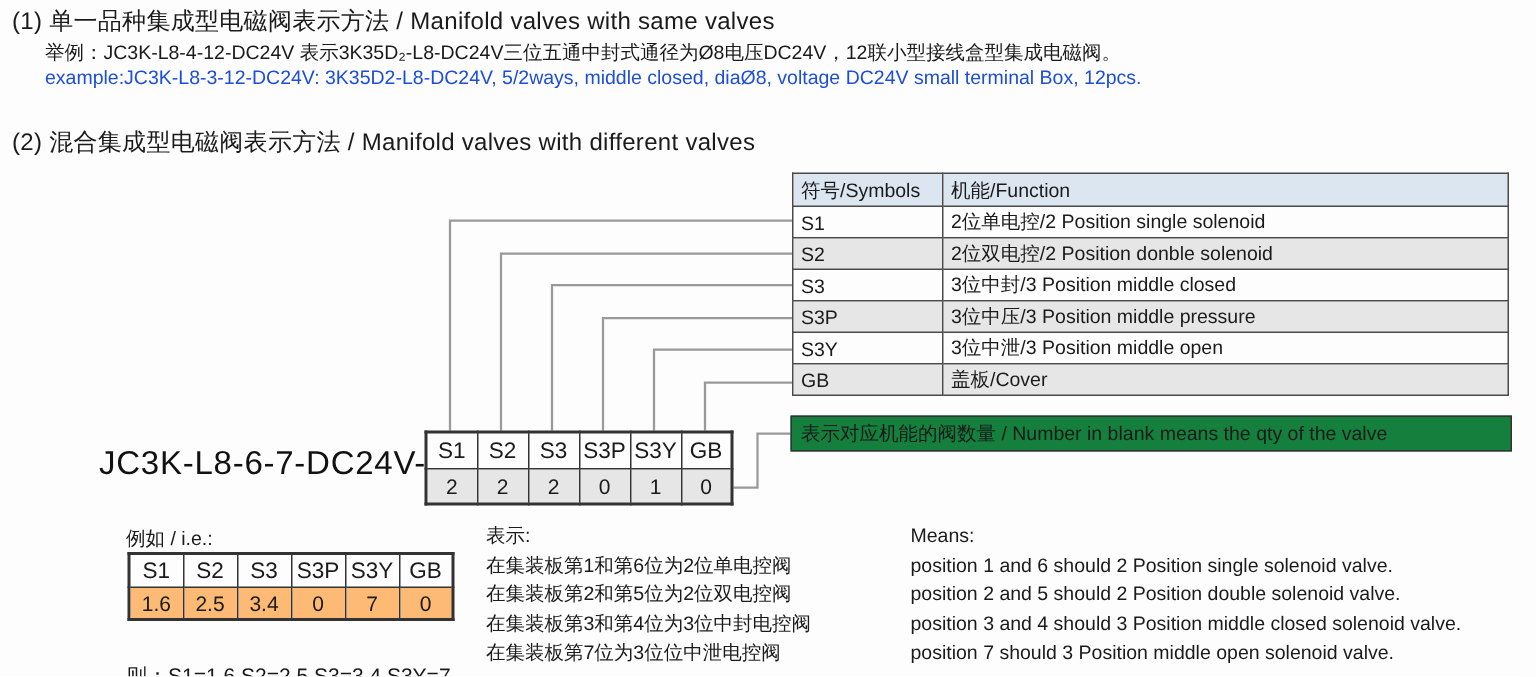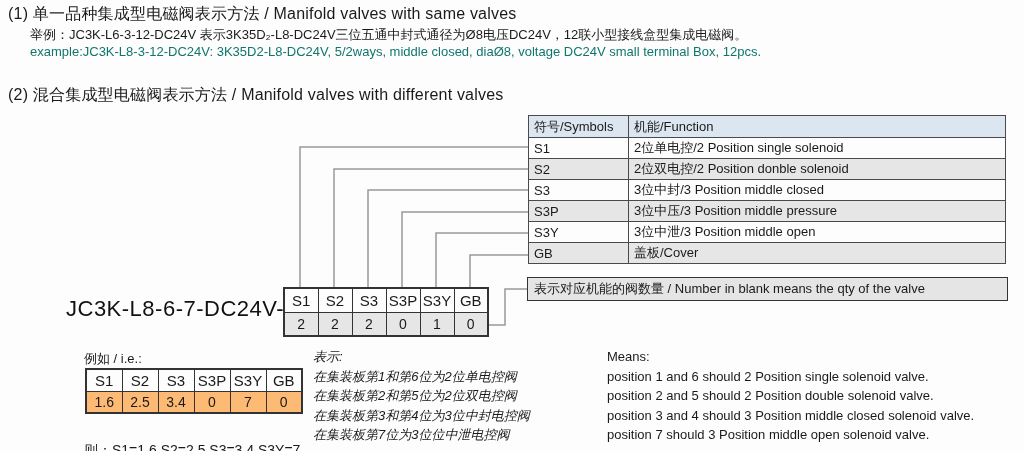--- a/index.html
+++ b/index.html
@@ -2,65 +2,65 @@
 <html><head>
 <meta charset="utf-8">
 <style>
   * { margin:0; padding:0; box-sizing:border-box; }
   html,body { background:#ffffff; }
   body { font-family:"Liberation Sans","DejaVu Sans",sans-serif; color:#1a1a1a; }
   #page { position:relative; width:1024px; height:451px; background:#fdfdfd; overflow:hidden; }
 
   .h1 { position:absolute; left:8px; top:4px; font-size:16px; font-weight:500; letter-spacing:0.2px; }
   .ex-cn { position:absolute; left:30px; top:26px; font-size:13px; }
-  .ex-en { position:absolute; left:30px; top:44px; font-size:13px; color:#0f766e; }
+  .ex-en { position:absolute; left:30px; top:44px; font-size:13px; color:#1d4ed8; }
   .h2 { position:absolute; left:8px; top:85px; font-size:16px; font-weight:500; letter-spacing:0.2px; }
 
   table { border-collapse:collapse; table-layout:fixed; }
   td, th { border:1px solid #4a4a4a; font-weight:normal; overflow:hidden; white-space:nowrap; }
 
   
   .symtab { position:absolute; left:528px; top:115px; width:478px; font-size:13px; }
   .symtab th, .symtab td { height:21px; padding:0 0 0 5px; text-align:left; }
   .symtab tr.hdr td { background:#dce6f1; height:22px; }
   .symtab tr.shaded td { background:#e6e6e6; }
   .symtab col.c1 { width:100px; }
 
   
   .notebox { position:absolute; left:527px; top:277px; width:481px; height:24px;
-             border:1px solid #333; background:#e5e5e5; font-size:13px;
+             border:1px solid #333; background:#15803d; font-size:13px;
              line-height:22px; padding-left:6px; white-space:nowrap; overflow:hidden; }
 
   
   .model { position:absolute; left:66px; top:296px; font-size:22px; letter-spacing:0.5px; color:#111;text-align:right; }
 
   
   .qtygrid { position:absolute; left:283px; top:287px; border:2px solid #333; }
   .qtygrid td { width:34px; height:24px; text-align:center; font-size:15px; border:1px solid #333; }
   .qtygrid tr.vals td { background:#e6e6e6; font-size:14px; }
 
   
   .ie-label { position:absolute; left:84px; top:350px; font-size:13px; }
   .extab { position:absolute; left:85px; top:368px; border:2px solid #333; }
   .extab td { width:36px; height:22px; text-align:center; font-size:15px; border:1px solid #333; }
   .extab tr.vals td { background:#fdba74; font-size:14px; }
   .result { position:absolute; left:84px; top:427px; font-size:14px;margin-top:15px; }
 
-  .mean-cn { position:absolute; left:313px; top:347px; font-size:13px; line-height:19.5px;font-style:italic; }
+  .mean-cn { position:absolute; left:324px; top:347px; font-size:13px; line-height:19.5px; }
   .mean-en { position:absolute; left:607px; top:347px; font-size:13px; line-height:19.5px; }
 
   .connectors { position:absolute; left:0; top:0; pointer-events:none; }
 </style>
 </head>
 <body>
 
 <div id="page">
 
   <div class="h1">(1) 单一品种集成型电磁阀表示方法 / Manifold valves with same valves</div>
-  <div class="ex-cn">举例：JC3K-L6-3-12-DC24V 表示3K35D₂-L8-DC24V三位五通中封式通径为Ø8电压DC24V，12联小型接线盒型集成电磁阀。</div>
+  <div class="ex-cn">举例：JC3K-L8-4-12-DC24V 表示3K35D₂-L8-DC24V三位五通中封式通径为Ø8电压DC24V，12联小型接线盒型集成电磁阀。</div>
   <div class="ex-en">example:JC3K-L8-3-12-DC24V: 3K35D2-L8-DC24V, 5/2ways, middle closed, diaØ8, voltage DC24V small terminal Box, 12pcs.</div>
 
   <div class="h2">(2) 混合集成型电磁阀表示方法 / Manifold valves with different valves</div>
 
   <svg class="connectors" width="1024" height="451" viewBox="0 0 1024 451">
     <g fill="none" stroke="#999999" stroke-width="1.5">
       <path d="M300,287 V147 H528"></path>
       <path d="M334,287 V169 H528"></path>
       <path d="M368,287 V190 H528"></path>
       <path d="M402,287 V212 H528"></path>

